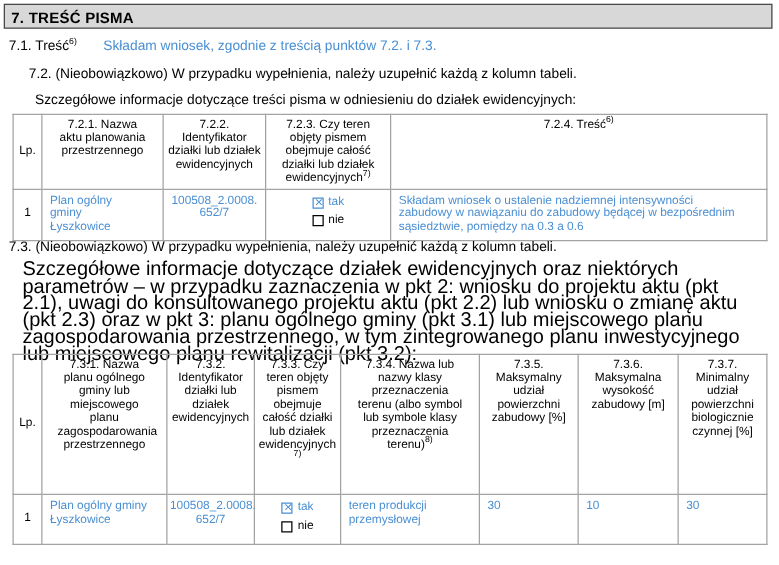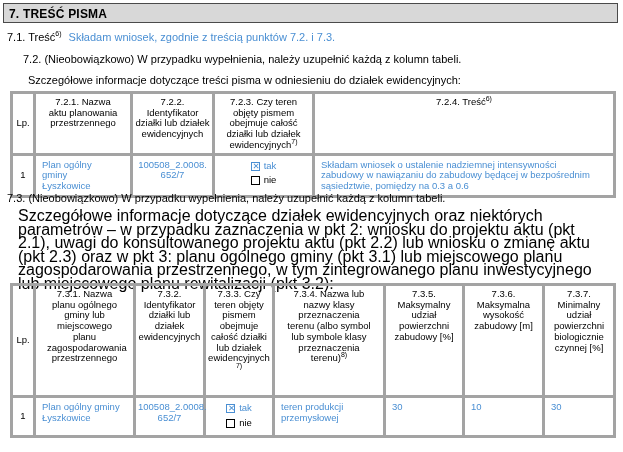--- a/index.html
+++ b/index.html
@@ -14,26 +14,26 @@
     border:1px solid #4a4a4a; padding:3px 0 0 5px;
     font-size:12px; font-weight:bold; letter-spacing:.2px;
   }
   .textline { position:absolute; left:7px; font-size:11px; white-space:nowrap; }
   .r71 { top:31px; }
   .r72 { top:53px;margin-left:16px; }
   .intro72 { position:absolute; left:28px; top:74px; font-size:11px; white-space:nowrap; }
   .r73 { top:192px; }
   .intro73 { position:absolute; left:18px; top:209px; width:586px; font-size:16px; line-height:13.6px; }
   sup { font-size:7px; vertical-align:super; line-height:0; }
-  .filled-val { margin-left:4px; }
+  .filled-val { margin-left:18px; }
 
   table { border-collapse:collapse; table-layout:fixed; width:603px; font-size:9.5px; line-height:1.13; }
   .tbl1 { position:absolute; left:10px; top:91px; }
   .tbl2 { position:absolute; left:10px; top:283px; }
-  th, td { border:3px solid #a3a3a3; }
+  th, td { border:1px solid #a3a3a3; }
   th { font-weight:normal; text-align:center; vertical-align:top; padding:3px 2px 2px 2px; }
   th.lp-h, td.lp-c { text-align:center; vertical-align:middle; padding:2px; }
   td { vertical-align:top; padding:4px 5px 3px 6px; }
   .tbl1 thead tr { height:55px; }
   .tbl1 tbody tr { height:41px; }
   .tbl2 thead tr { height:112px; }
   .tbl2 tbody tr { height:40px; }
   .hin { display:inline-block; }
   .mw70 { max-width:70px; }
   .mw75 { max-width:75px; }

